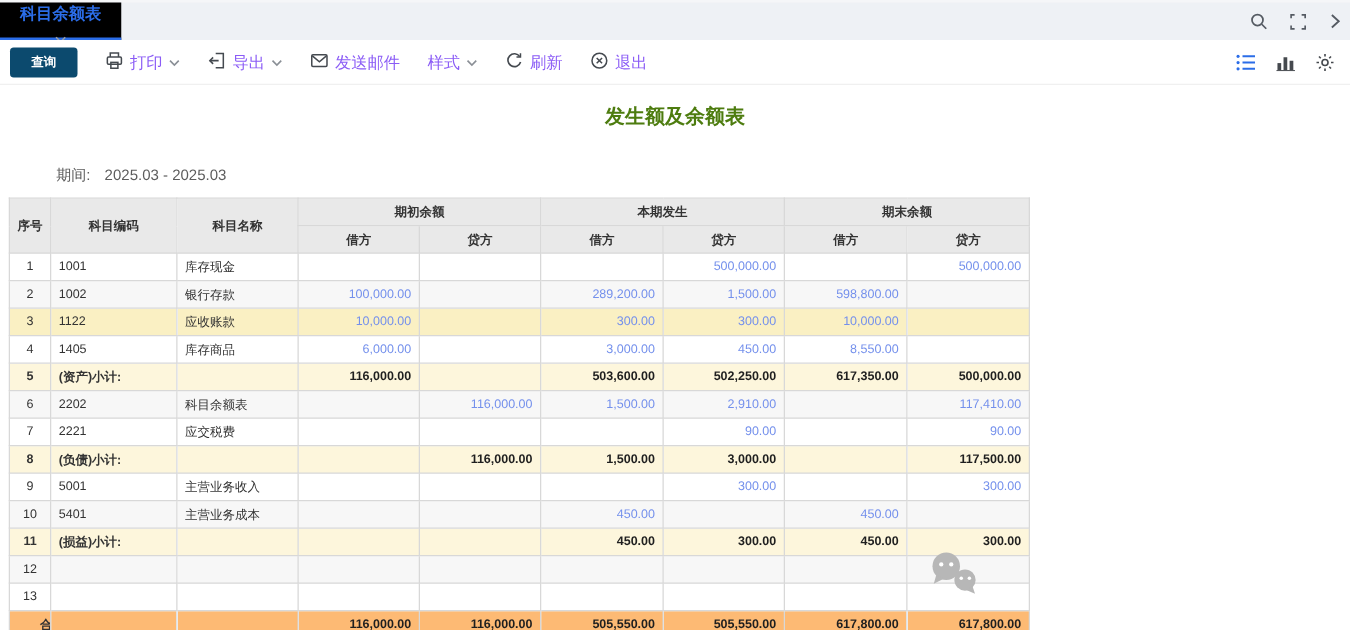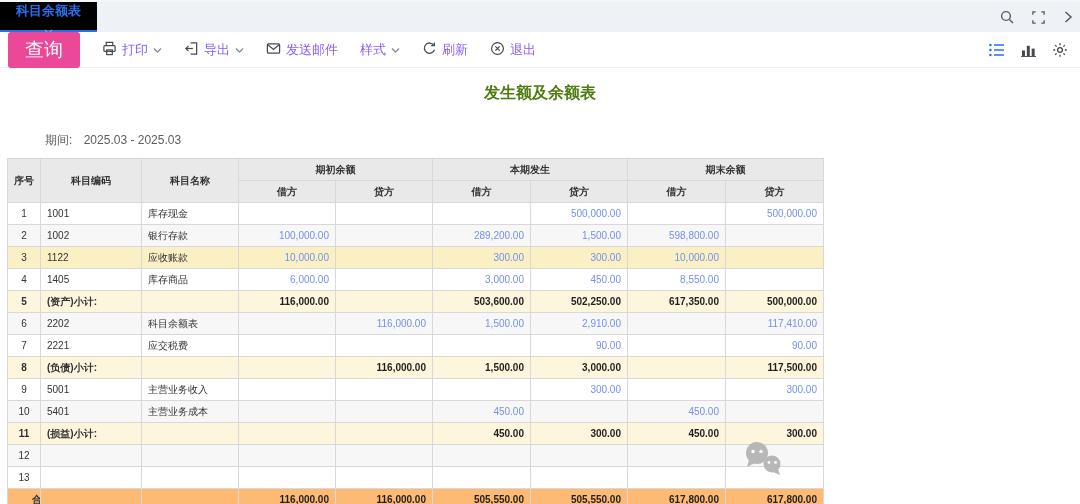--- a/index.html
+++ b/index.html
@@ -13,22 +13,22 @@
     font-size:13px; color:#555b63; cursor:pointer; }
   .tab.active { background:#000000; color:#2b6de8; font-weight:bold;
     border-bottom:2px solid #2b6de8;flex-direction:column; }
   .tabbar-right { position:absolute; right:6px; top:0; height:30px;
     display:flex; align-items:center; gap:16px; color:#555b63; }
   .icon-btn { display:flex; align-items:center; cursor:pointer; }
 
   
   .toolbar { height:36px; background:#fff; display:flex; align-items:center;
     padding:0 8px; gap:22px; position:relative; border-bottom:1px solid #f0f0f0; }
-  .query-btn { background:#ec4899; color:#fff; border:none; border-radius:3px;
-    font-size:19px; padding:5px 17px; cursor:pointer; font-family:inherit; }
+  .query-btn { background:#0c4a6e; color:#fff; border:none; border-radius:3px;
+    font-size:10px; padding:5px 17px; cursor:pointer; font-family:inherit;font-weight:bold; }
   .tool-item { display:flex; align-items:center; gap:5px; font-size:13px;
     color:#8b5cf6; cursor:pointer; }
   .toolbar-right { position:absolute; right:12px; display:flex; align-items:center; gap:16px; }
 
   
   .report-title { text-align:center; font-size:16px; font-weight:bold;
     color:#4d7c0f; margin-top:15px; }
   .period-line { margin:28px 0 9px 45px; font-size:12px; color:#5c5c5c; }
   .period-line .value { margin-left:8px; color:#5c5c5c; }
 

